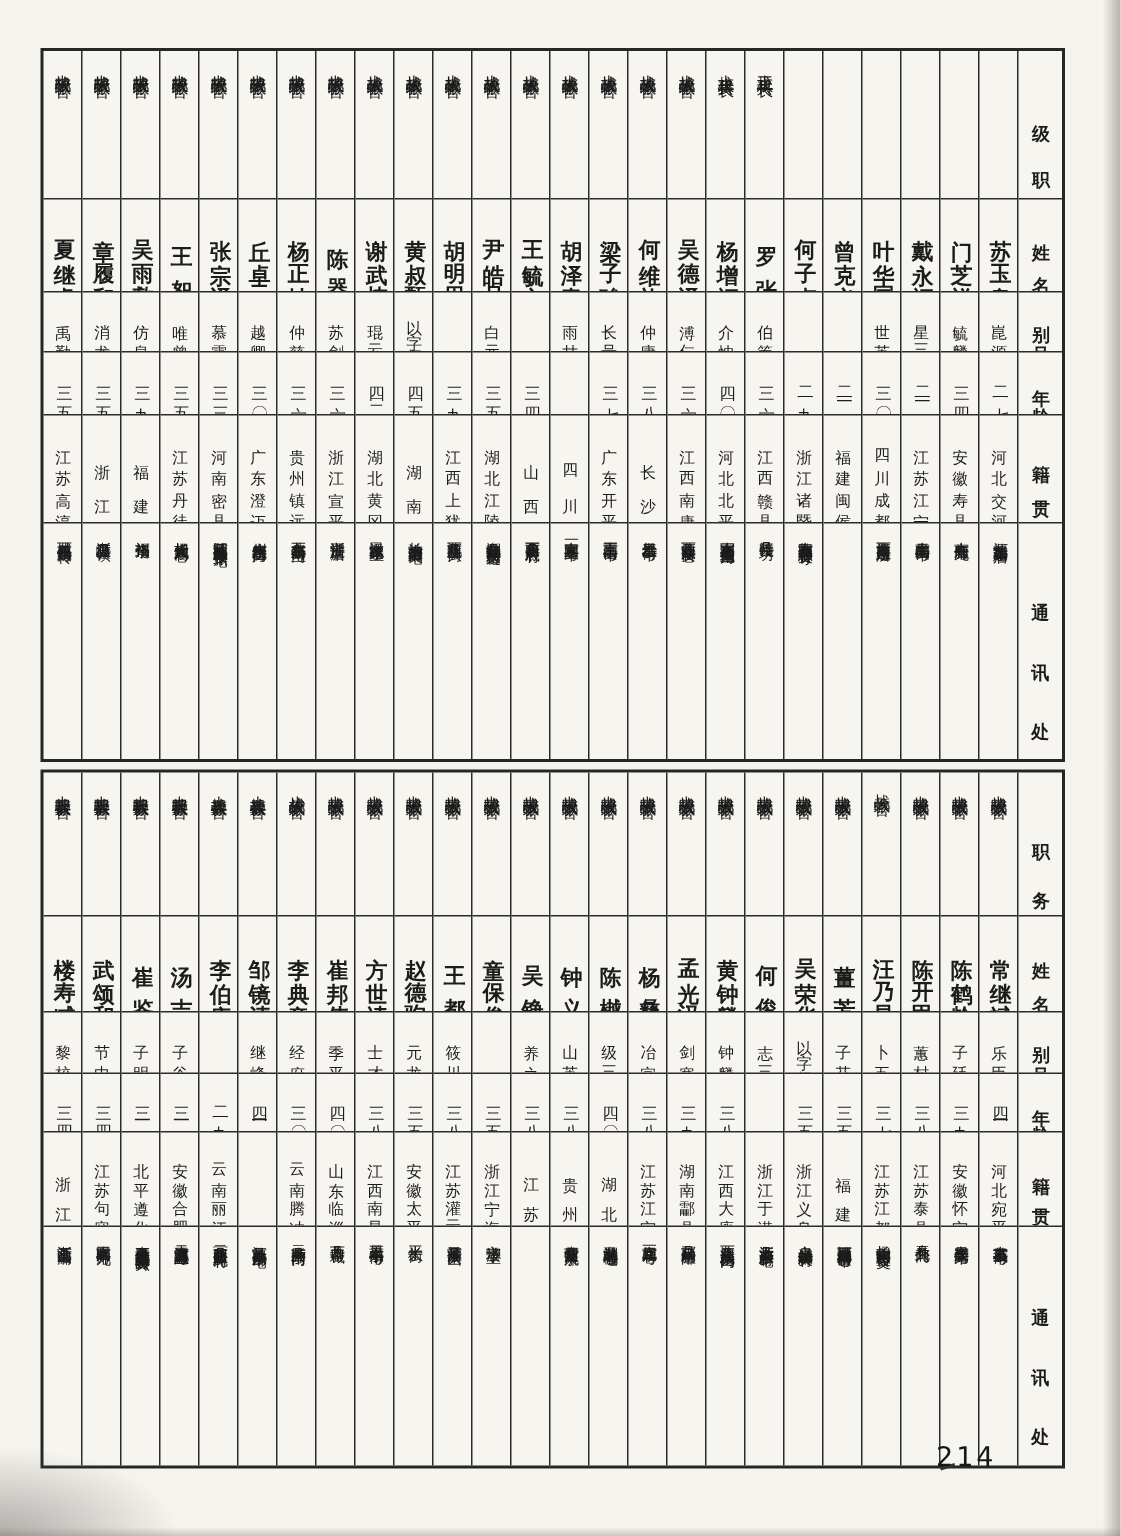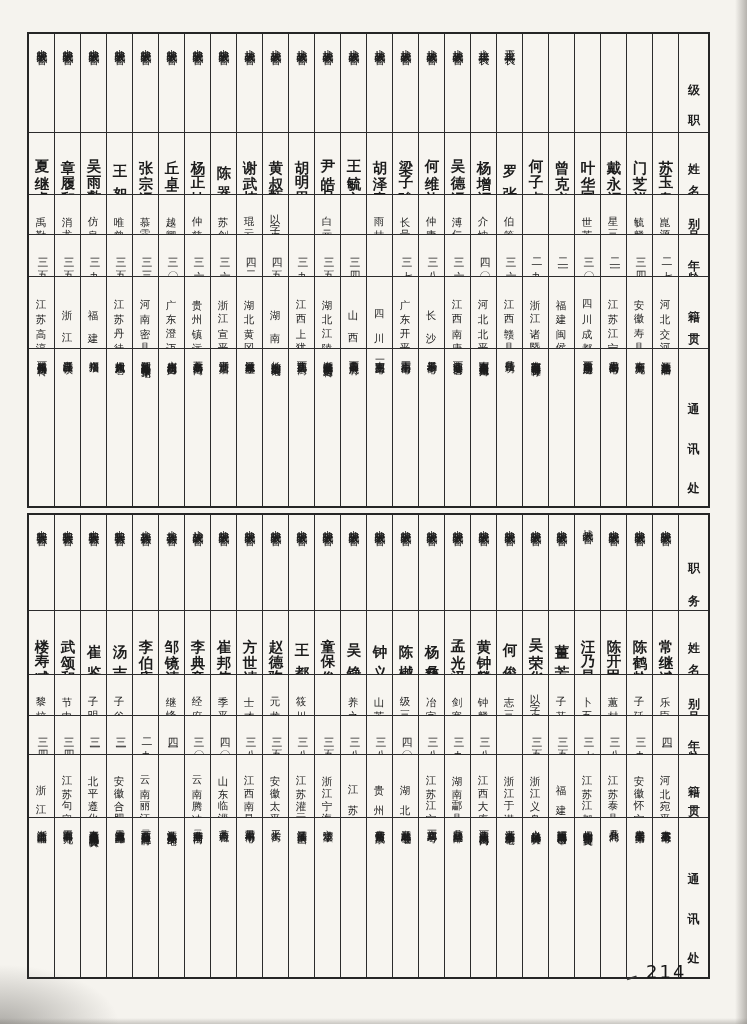--- a/index.html
+++ b/index.html
@@ -29,21 +29,21 @@
   span.flow{display:block;}
   span.split{display:flex;flex-direction:row;justify-content:space-evenly;align-items:center;height:100%;}
   span.split i{font-style:normal;display:block;}
   .c-rank span{font-size:11px;letter-spacing:1px;padding-top:6px;line-height:13px;}
   .c-name span{font-weight:700;font-size:14.5px;}
   .c-alias span{font-size:10.5px;}
   .c-age span{font-size:11px;}
   .c-native span{font-size:10.5px;}
   .c-addr span{font-size:10px;line-height:12px;letter-spacing:0.5px;padding-top:4px;max-height:100%;}
   .col.head .cell span{font-size:12px;font-weight:600;letter-spacing:0;}
-  .pagenum{position:absolute;left:646px;top:961px;font-size:18px;letter-spacing:2px;color:#171717;}
+  .pagenum{position:absolute;left:624px;top:961px;font-size:18px;letter-spacing:2px;color:#171717;}
   .scan-mark{position:absolute;left:626px;top:972px;width:10px;height:5px;border-bottom:2px solid #333;transform:rotate(-18deg);}
   .edge-right{position:absolute;right:0;top:0;width:12px;height:100%;
     background:linear-gradient(to left,#b6b3ae,rgba(182,179,174,0));}
   .edge-bottomleft{position:absolute;left:0;bottom:0;width:120px;height:60px;
     background:radial-gradient(ellipse at 0% 100%,rgba(90,88,84,0.45),rgba(90,88,84,0) 70%);}
   .edge-bottom{position:absolute;left:0;bottom:0;width:100%;height:6px;
     background:linear-gradient(to top,rgba(120,117,112,0.35),rgba(120,117,112,0));}
 </style>
 </head>
 <body>

